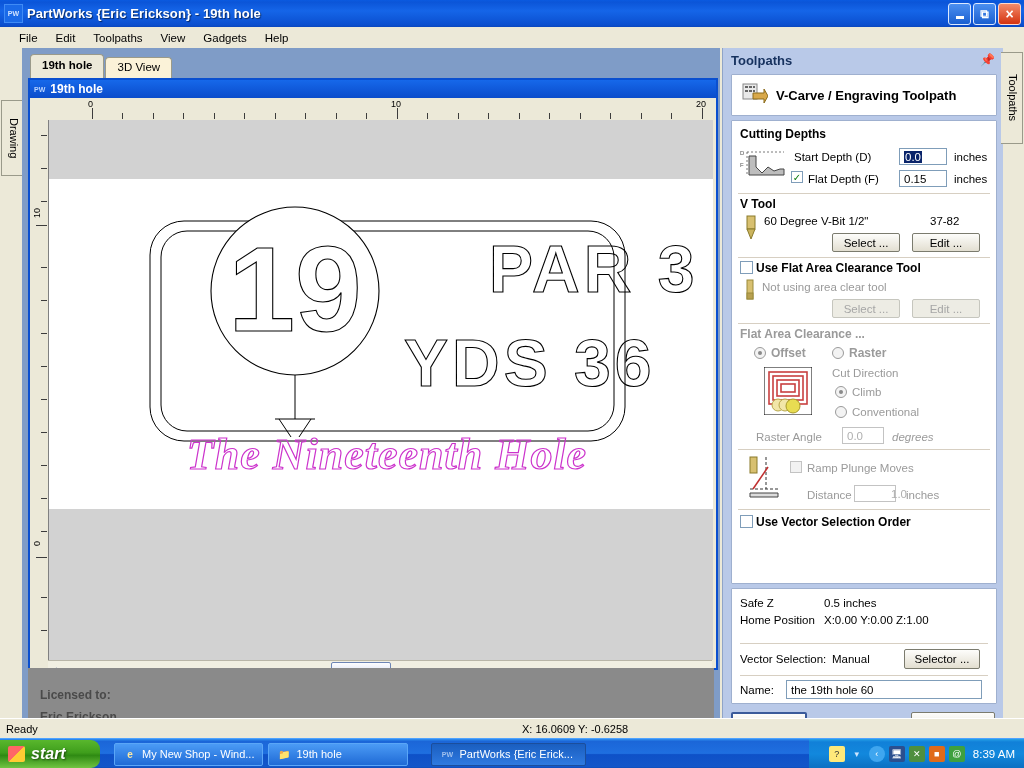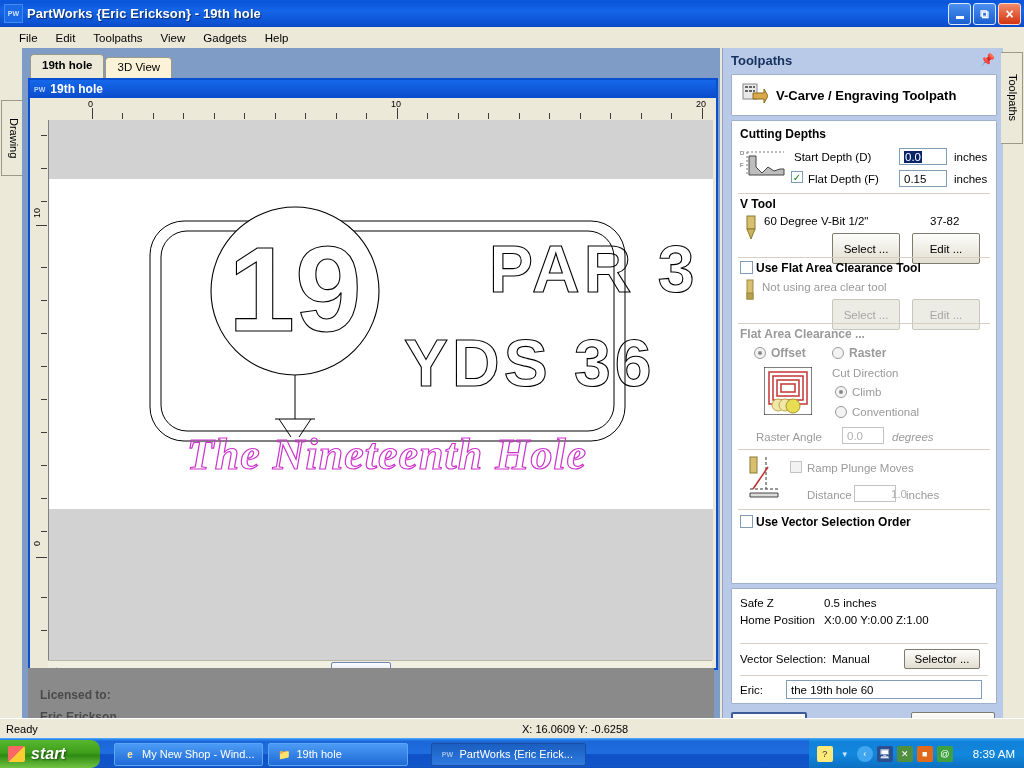--- a/index.html
+++ b/index.html
@@ -144,21 +144,21 @@
   .txt.dim{color:#9a9a9a;}
   .inp{
     border:1px solid #7f9db9;background:#fff;height:17px;line-height:17px;
     font-size:11.5px;padding:0 4px;box-sizing:border-box;color:#000;
   }
   .inp.sel{background:#fff;}
   .inp.sel span{background:#0a246a;color:#fff;padding:0 1px;}
   .inp.dimb{border-color:#c3c3c3;color:#b0b0b0;}
   .btn{
     border:1px solid #7b7b6e;background:linear-gradient(180deg,#fdfdfb,#e2ded0);
-    height:31px;font-size:11.5px;color:#000;display:flex;align-items:center;
+    height:19px;font-size:11.5px;color:#000;display:flex;align-items:center;
     justify-content:center;border-radius:2px;box-sizing:border-box;
   }
   .btn.dimb{color:#a6a6a6;border-color:#c6c6be;background:#edece4;}
   .btn.def{border:2px solid #3a5a9a;}
   .chk{
     width:12px;height:12px;border:1px solid #7f9db9;background:#fff;
     display:inline-flex;align-items:center;justify-content:center;
     font-size:10px;color:#0a7a0a;box-sizing:border-box;
   }
   .chk.dimb{border-color:#c3c3c3;background:#f2f2f2;}
@@ -207,21 +207,21 @@
   }
   .tbtn.active{background:linear-gradient(180deg,#1a5ec0,#2f7ae0);border-color:#1b4e9c;margin-left:23px;}
   .tbico{width:14px;height:14px;margin-right:5px;display:flex;align-items:center;justify-content:center;font-size:10px;}
   #tray{
     position:absolute;right:0;top:0;height:30px;width:215px;
     background:linear-gradient(180deg,#25a0e8 0%,#1180d8 10%,#1288dd 50%,#0b6ec0 100%);
     display:flex;align-items:center;justify-content:flex-end;padding-right:9px;box-sizing:border-box;
   }
   #tray .ic{width:16px;height:16px;margin-right:4px;border-radius:2px;display:flex;
     align-items:center;justify-content:center;font-size:9px;color:#fff;}
-  #clock{color:#fff;font-size:11.5px;margin-left:16px;}
+  #clock{color:#fff;font-size:11.5px;margin-left:4px;}
 </style>
 </head>
 <body>
 
 <div id="titlebar" class="abs">
   <div class="ticon">PW</div>
   <div id="titletext">PartWorks {Eric Erickson} - 19th hole</div>
   <div class="wbtns">
     <div class="wbtn mini">
         <i></i>
@@ -492,21 +492,21 @@
     <div class="txt" style="position:absolute;left:92px;top:25px;">X:0.00 Y:0.00 Z:1.00</div>
 
     <div class="hr" style="position:absolute;left:8px;top:54px;width:248px;"></div>
 
     <div class="txt" style="position:absolute;left:8px;top:64px;">Vector Selection:</div>
     <div class="txt" style="position:absolute;left:100px;top:64px;">Manual</div>
     <div class="btn" style="position:absolute;left:172px;top:60px;width:76px;height:20px;">Selector ...</div>
 
     <div class="hr" style="position:absolute;left:8px;top:86px;width:248px;"></div>
 
-    <div class="txt" style="position:absolute;left:8px;top:95px;">Eric:</div>
+    <div class="txt" style="position:absolute;left:8px;top:95px;">Name:</div>
     <div class="inp" style="position:absolute;left:54px;top:91px;width:196px;height:19px;line-height:19px;">the 19th hole 60</div>
   </div>
 
   <div class="footbtns">
     <div class="btn def" style="position:absolute;left:0;top:0;width:76px;height:22px;">Calculate</div>
     <div class="btn" style="position:absolute;left:180px;top:0;width:84px;height:22px;">Close</div>
   </div>
 </div>
 
 <div id="toolpathstab" class="abs">Toolpaths</div>

